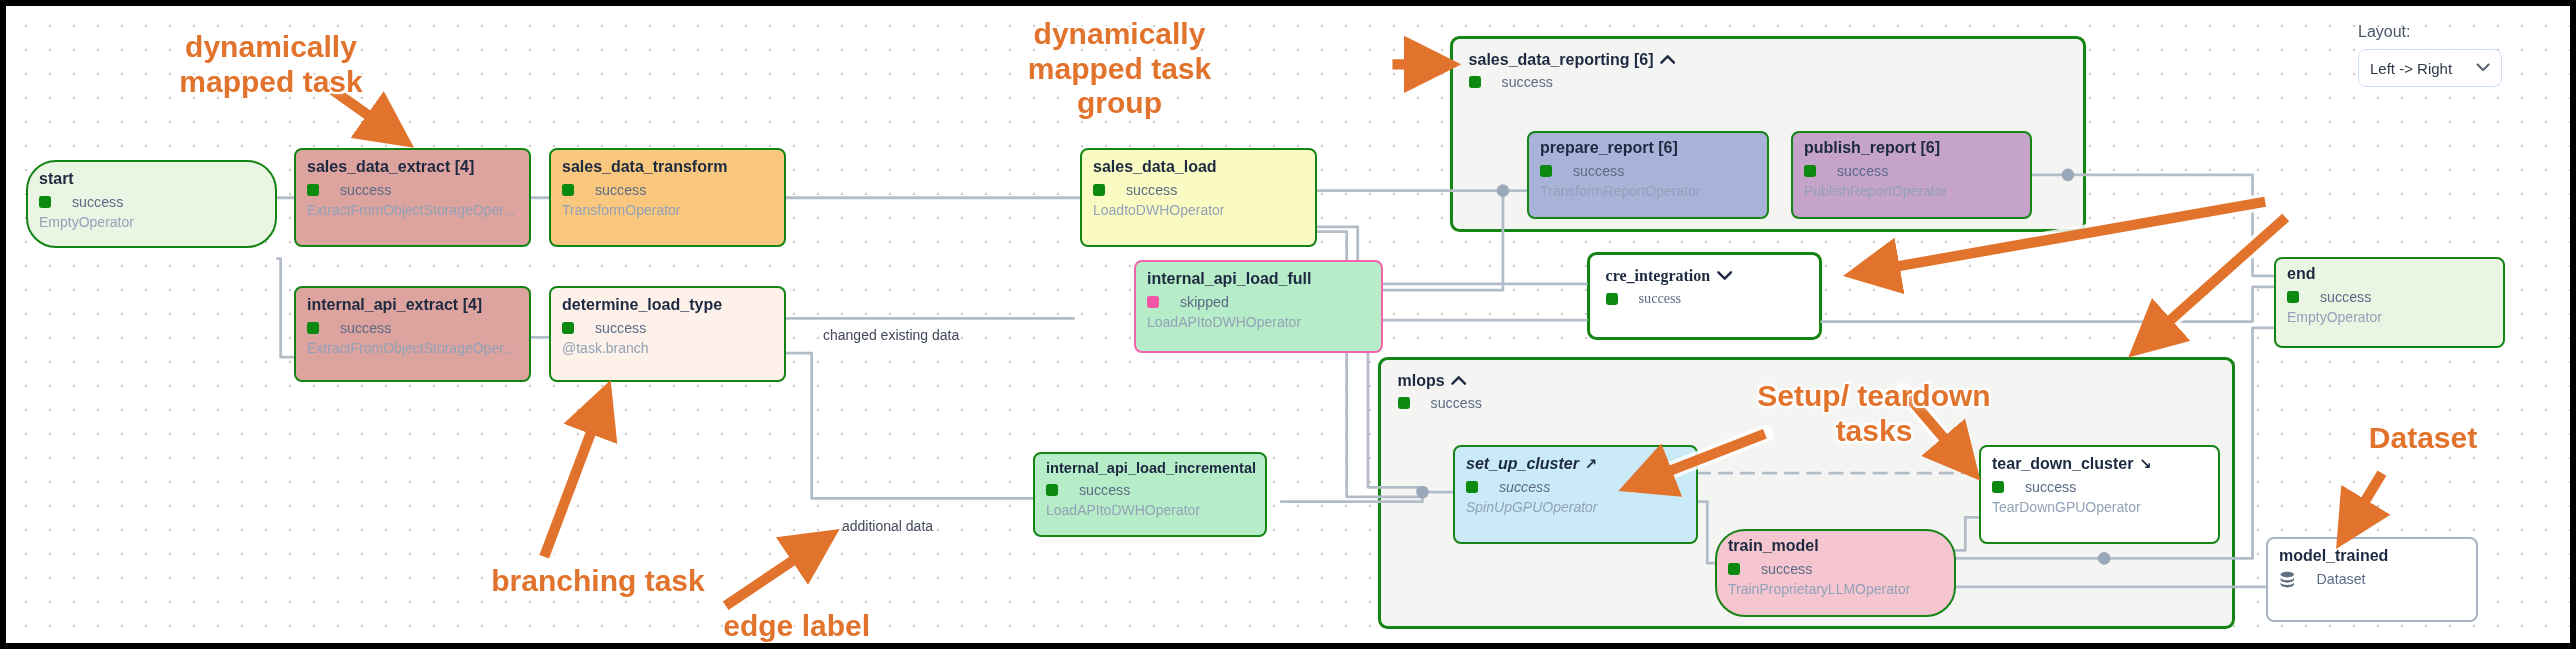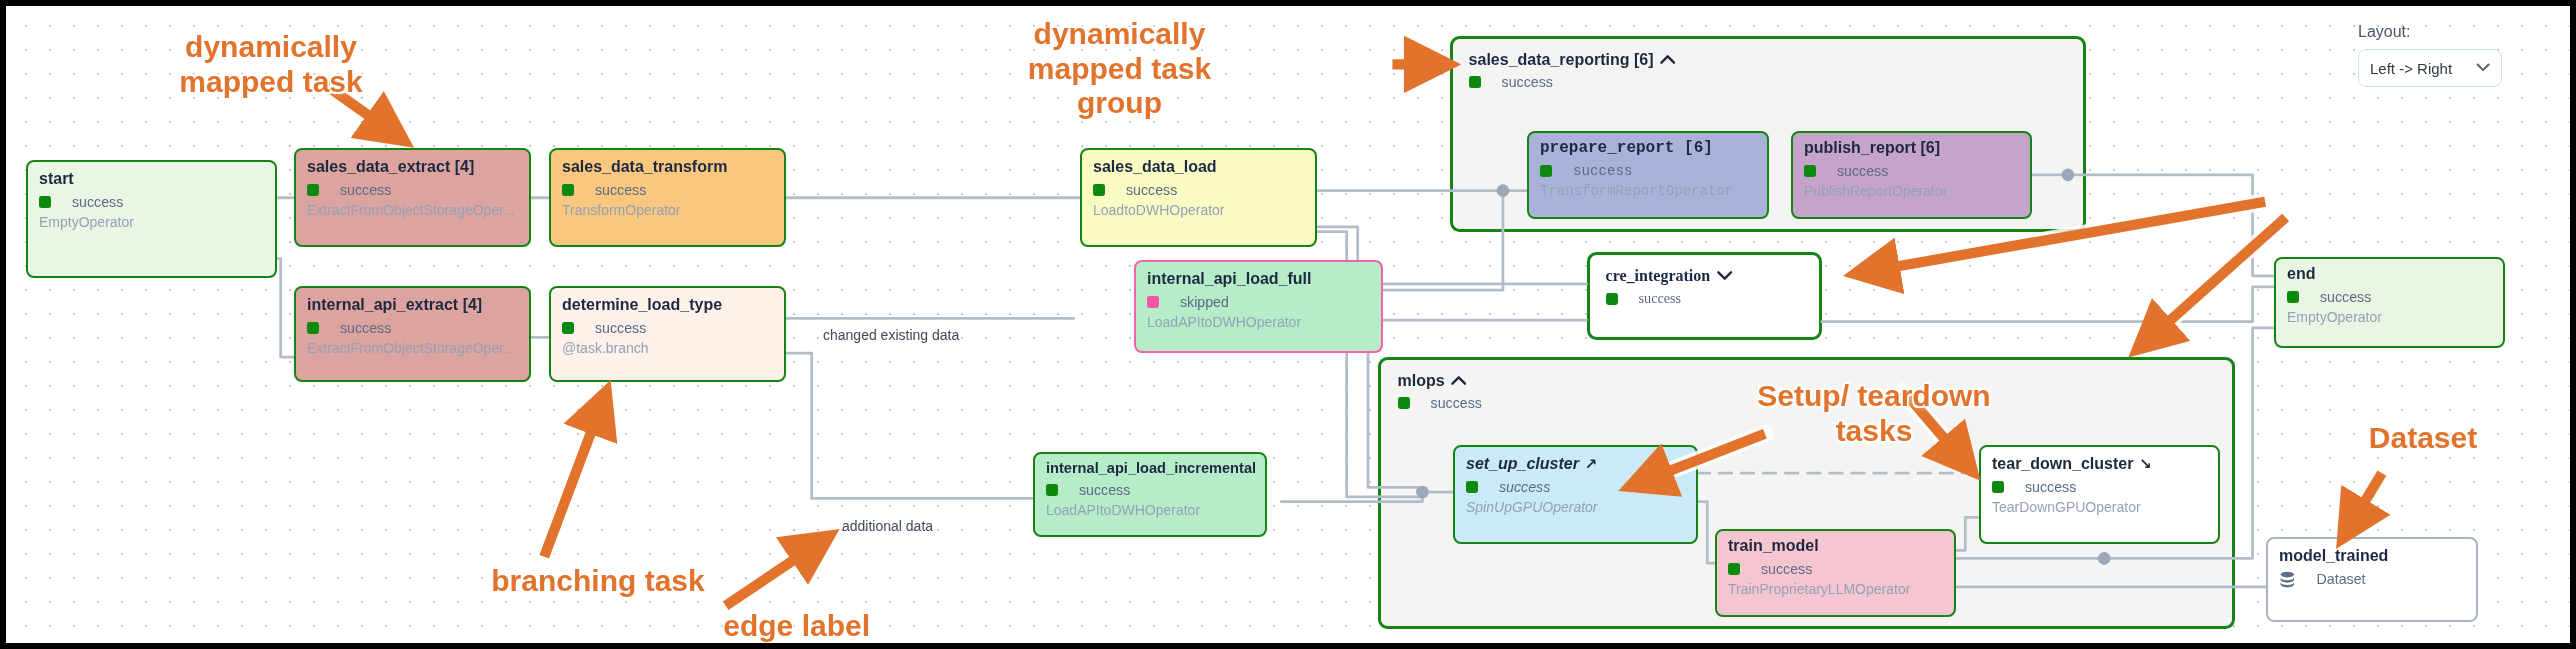--- a/index.html
+++ b/index.html
@@ -29,21 +29,21 @@
   .elabel{position:absolute;z-index:4;font-size:14px;color:#41495a;white-space:nowrap;}
   .ann{position:absolute;z-index:7;color:#e2732c;font-weight:bold;font-size:30px;line-height:1.15;
        text-align:center;white-space:pre-line;
        text-shadow:-1.6px -1.6px 0 #fff,1.6px -1.6px 0 #fff,-1.6px 1.6px 0 #fff,1.6px 1.6px 0 #fff,0 0 7.1px #fff;}
   .bg-lightgreen{background:#eaf5e3;}
   .bg-salmon{background:#dda39e;}
   .bg-orange{background:#f9c77d;}
   .bg-yellow{background:#fafbc3;}
   .bg-cream{background:#fdf1ea;}
   .bg-mint{background:#b7ecc8;}
-  .bg-periwinkle{background:#a9b3da;font-family:Liberation Mono, monospace;}
+  .bg-periwinkle{background:#a9b3da;}
   .bg-mauve{background:#c6a3ca;}
   .bg-cyan{background:#c9eaf6;}
   .bg-pink{background:#f6c6d0;}
   .bg-white{background:#ffffff;}
   .dataset-node{position:absolute;border:2.4px solid #a8b4c6;border-radius:8px;background:#fff;padding:8px 11px;z-index:3;box-sizing:border-box;}
   .layout-label{position:absolute;z-index:5;font-size:16px;color:#4a5566;}
   .layout-select{position:absolute;z-index:5;display:flex;align-items:center;justify-content:space-between;
        border:1.6px solid #cfe0f6;border-radius:8px;background:#fff;padding:0 11px;box-sizing:border-box;
        font-size:15px;color:#2f3a46;cursor:pointer;}
 </style>
@@ -121,21 +121,21 @@
       <svg class="chev" width="17.4" height="11" viewBox="0 0 22 14">
           <polyline points="3,3 11,11 19,3" fill="none" stroke="#1c2940" stroke-width="3" stroke-linecap="round" stroke-linejoin="round"></polyline>
         </svg>
     </div>
     <div class="nm">
         <span class="sq"></span>
         <span>success</span>
       </div>
   </div>
 
-  <div class="node bg-lightgreen" style="left:20px;top:154px;width:251px;height:118px;">
+  <div class="node bg-lightgreen" style="left:20px;top:154px;width:251px;height:88px;border-radius:30px;">
     <div class="nt">start</div>
     <div class="nm">
         <span class="sq"></span>
         <span>success</span>
       </div>
     <div class="nop">EmptyOperator</div>
   </div>
 
   <div class="node bg-salmon" style="left:288px;top:142px;width:237px;height:99px;">
     <div class="nt">sales_data_extract [4]</div>
@@ -223,21 +223,21 @@
         <span>set_up_cluster</span>
         <span class="ticon">↗</span>
       </div>
     <div class="nm">
         <span class="sq"></span>
         <span>success</span>
       </div>
     <div class="nop">SpinUpGPUOperator</div>
   </div>
 
-  <div class="node bg-pink" style="left:1709px;top:523px;width:241px;height:88px;padding-top:6.3px;">
+  <div class="node bg-pink" style="left:1709px;top:523px;width:241px;height:88px;padding-top:6.3px;border-radius:30px;">
     <div class="nt">train_model</div>
     <div class="nm">
         <span class="sq"></span>
         <span>success</span>
       </div>
     <div class="nop">TrainProprietaryLLMOperator</div>
   </div>
 
   <div class="node bg-white" style="left:1973px;top:439px;width:241px;height:99px;">
     <div class="nt">

